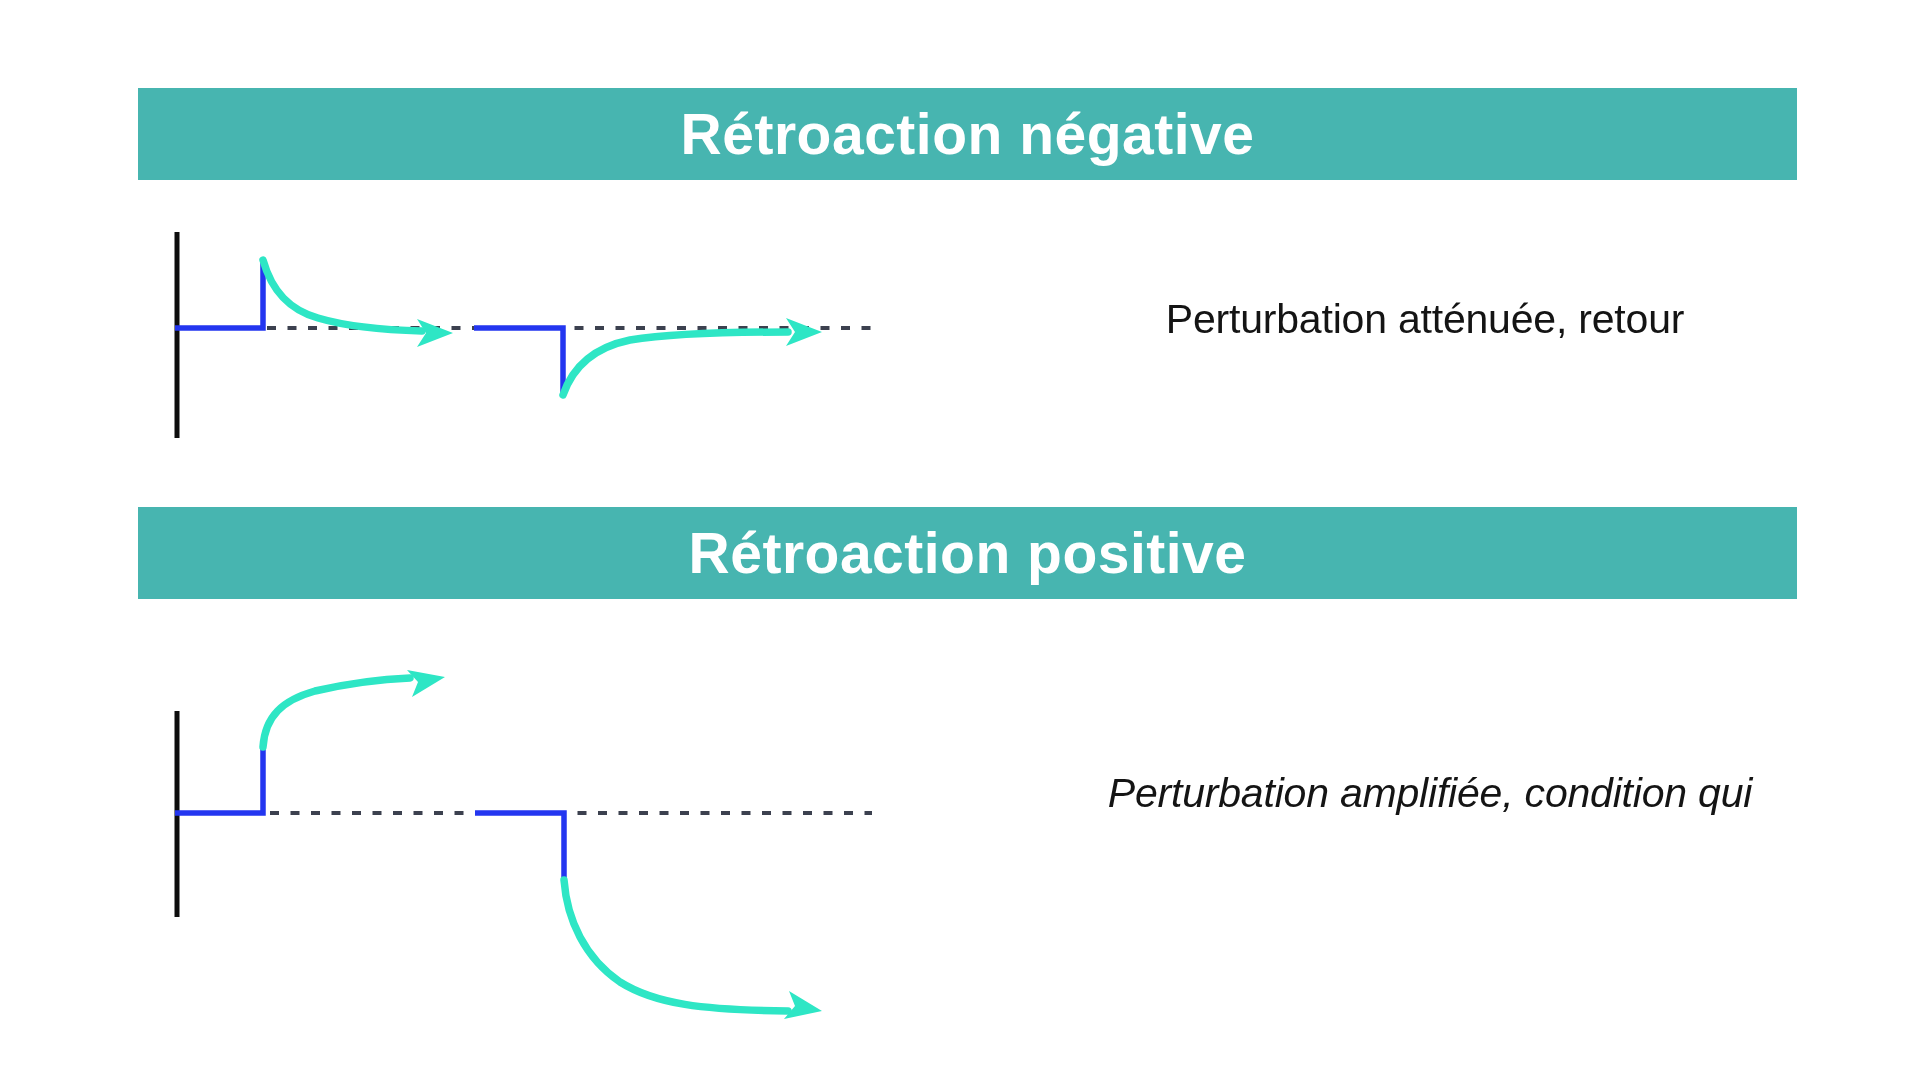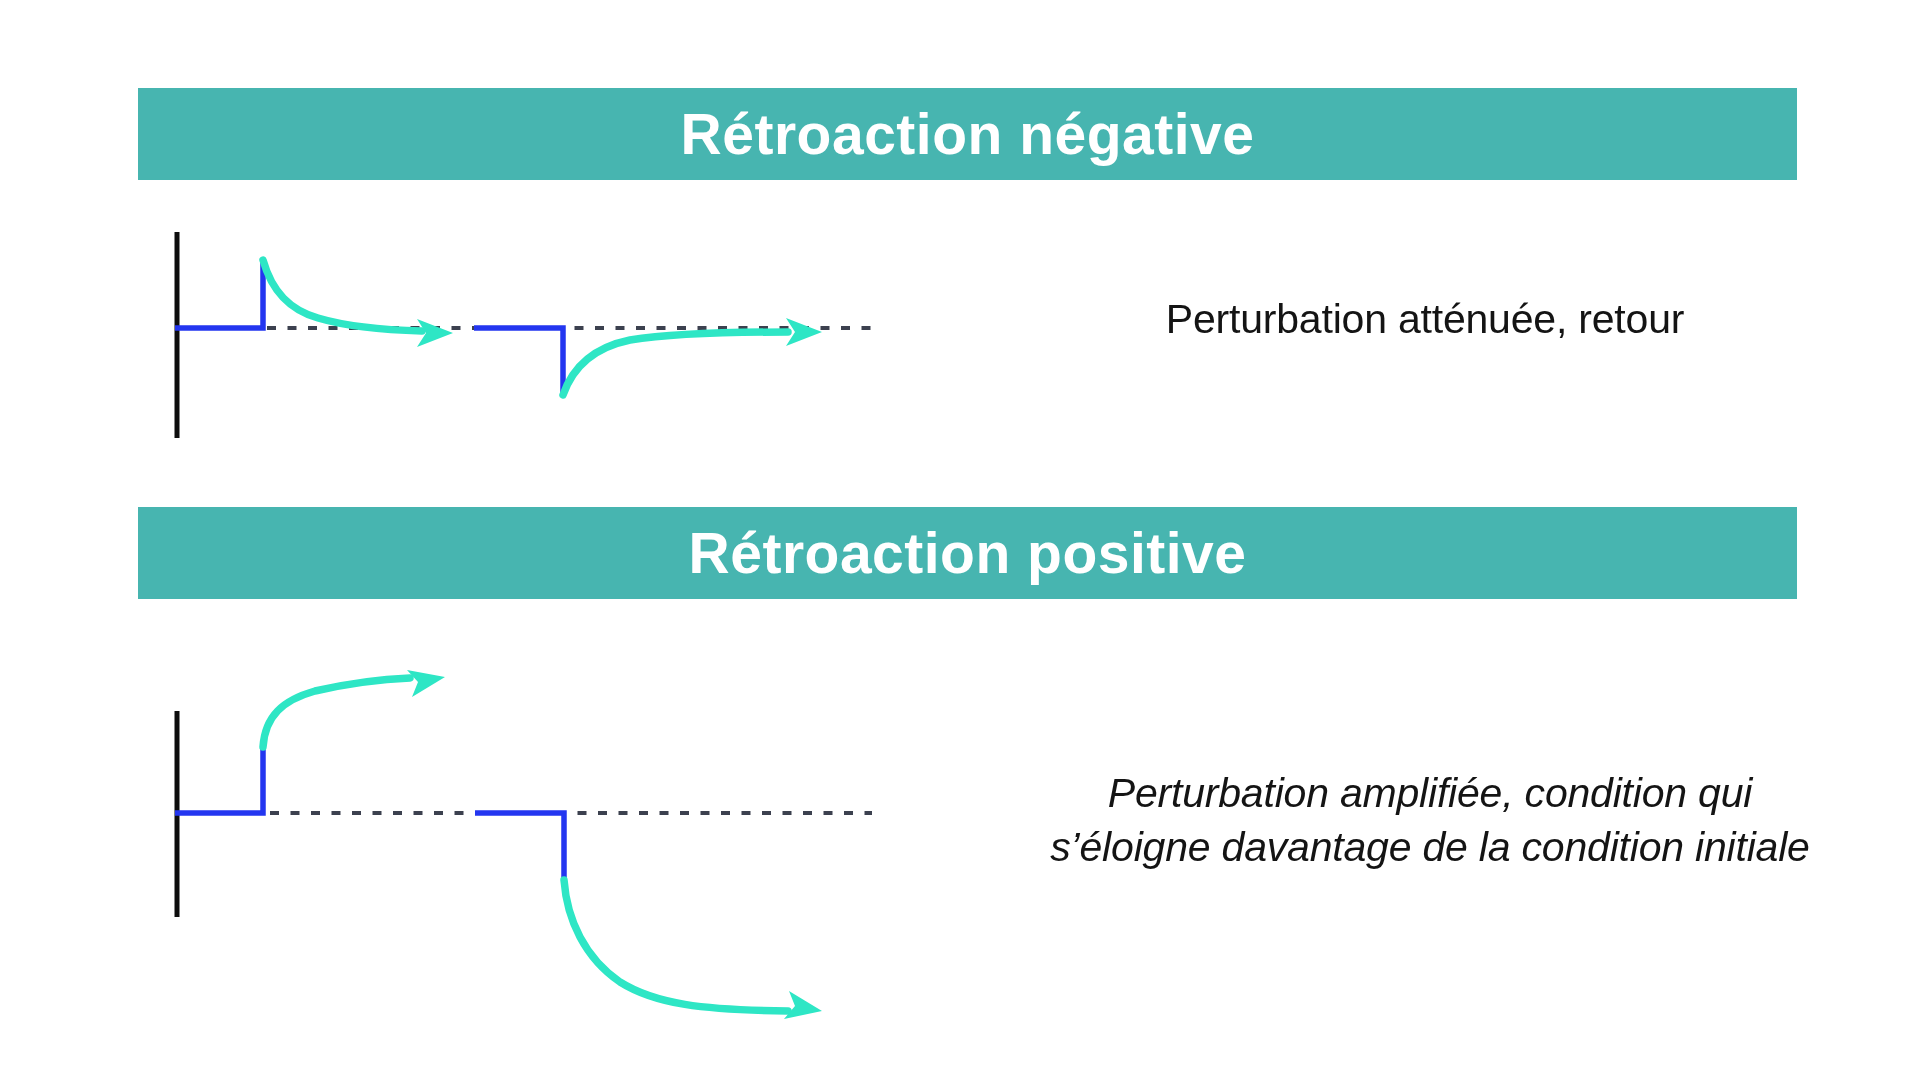--- a/index.html
+++ b/index.html
@@ -81,16 +81,15 @@
       <path class="flow" d="M564,880 C567,920 585,958 620,982 C655,1004 702,1010 788,1011"></path>
       <polygon class="ah" points="822,1011 789,991 795,1006 784,1019"></polygon>
     </g>
   </svg>
 
   <div class="caption neg">
     <span>Perturbation atténuée, retour</span>
   </div>
   <div class="caption pos">
     <span>Perturbation amplifiée, condition qui</span>
-    <span>s’éloigne davantage de la condition initiale</span>
   </div>
 
 </div>
 
 </body></html>

